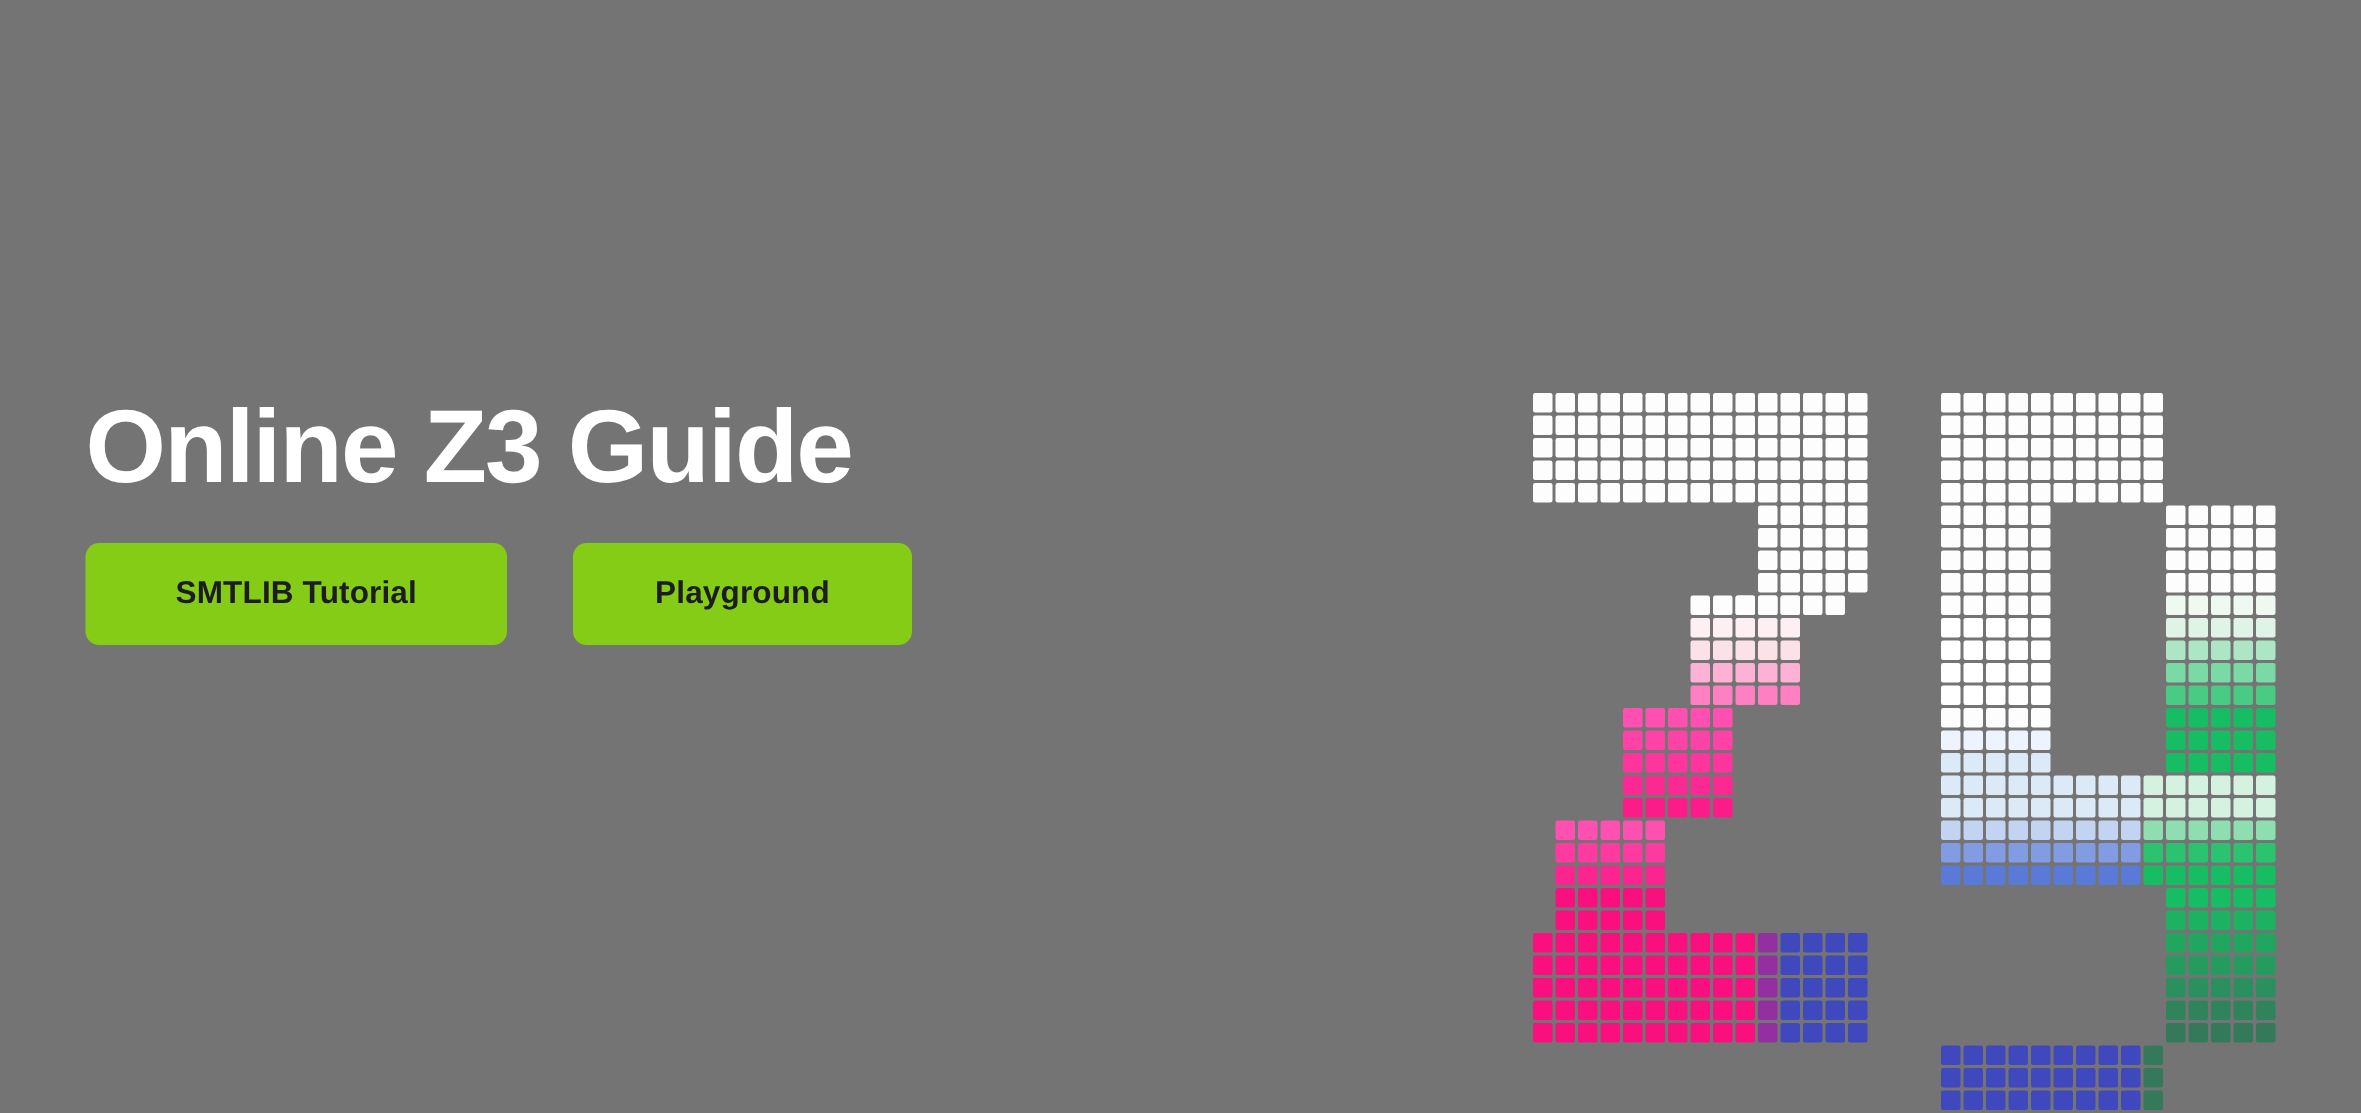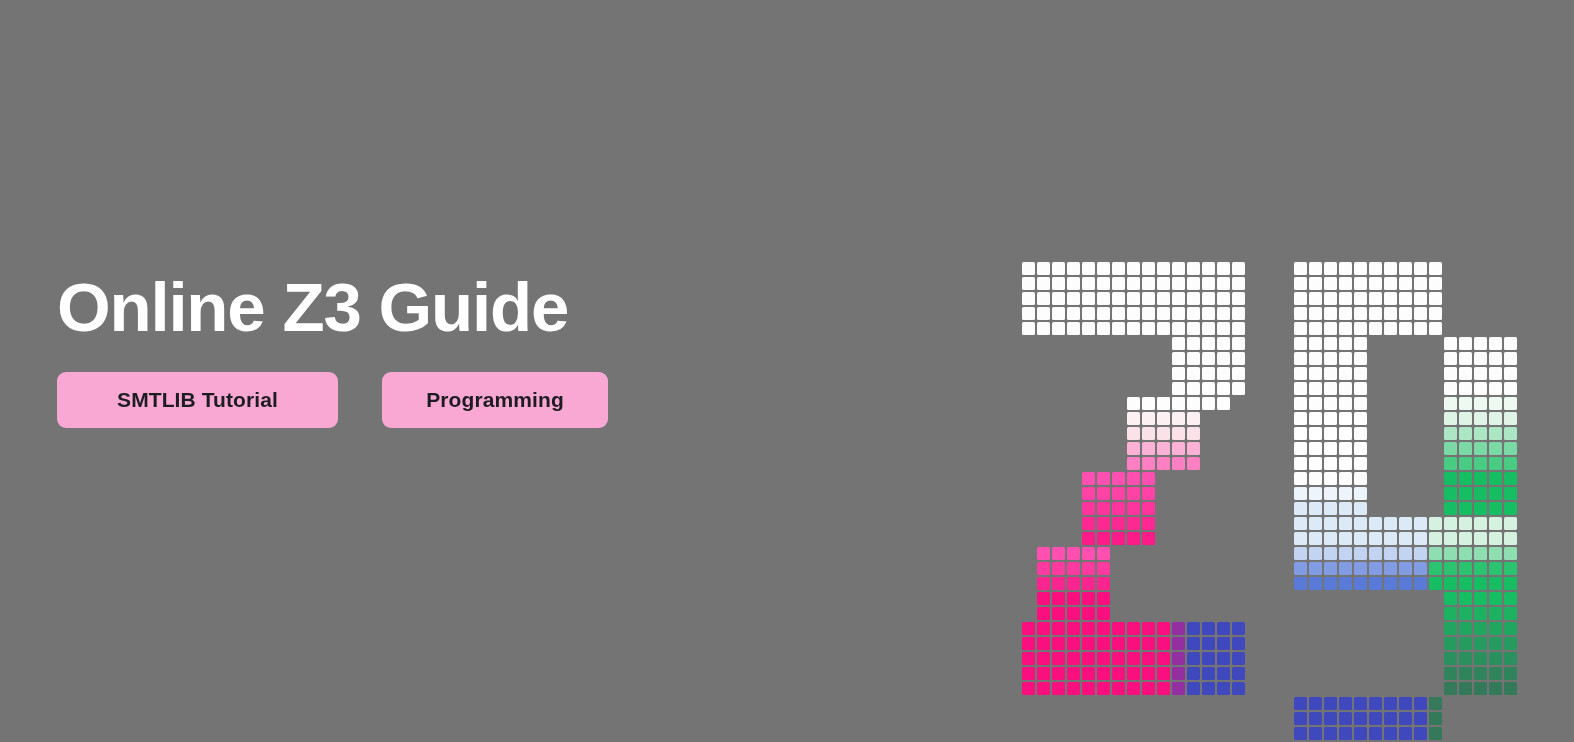--- a/index.html
+++ b/index.html
@@ -19,21 +19,21 @@
   #hero {
     position: absolute;
     inset: 0;
     background: #747474;
   }
 
   
   .hero-left {
     position: absolute;
     left: 57px;
-    top: 268px;
+    top: 258px;
     width: 930px;
   }
 
   .hero-title {
     margin: 0;
     color: #ffffff;
     font-family: "Liberation Sans", sans-serif;
     font-size: 69px;
     font-weight: 700;
     letter-spacing: -1.2px;
@@ -46,25 +46,25 @@
     display: flex;
     align-items: flex-start;
     gap: 44px;
   }
 
   .hero-btn {
     display: inline-flex;
     align-items: center;
     justify-content: center;
     box-sizing: border-box;
-    height: 56px;
+    height: 68px;
     padding: 0 34px;
     border: none;
     border-radius: 9px;
-    background: #f9a8d4;
+    background: #84cc16;
     color: #1c1c22;
     font-family: "Liberation Sans", sans-serif;
     font-size: 21px;
     font-weight: 700;
     letter-spacing: 0.1px;
     white-space: nowrap;
     cursor: pointer;
   }
 
   .btn-smtlib     { min-width: 281px; }
@@ -98,21 +98,21 @@
 <body>
 
 <div id="hero">
 
   <div class="hero-left">
 
     <h1 class="hero-title">Online Z3 Guide</h1>
 
     <div class="hero-buttons">
       <button class="hero-btn btn-smtlib">SMTLIB Tutorial</button>
-      <button class="hero-btn btn-playground">Programming</button>
+      <button class="hero-btn btn-playground">Playground</button>
     </div>
 
   </div>
 
   <div class="logo">
     <div class="glyph glyph-z" id="glyph-z">
         <div class="cell" style="left: 0px; top: 0px; background: rgb(253, 253, 253);"></div>
         <div class="cell" style="left: 15px; top: 0px; background: rgb(253, 253, 253);"></div>
         <div class="cell" style="left: 30px; top: 0px; background: rgb(253, 253, 253);"></div>
         <div class="cell" style="left: 45px; top: 0px; background: rgb(253, 253, 253);"></div>

